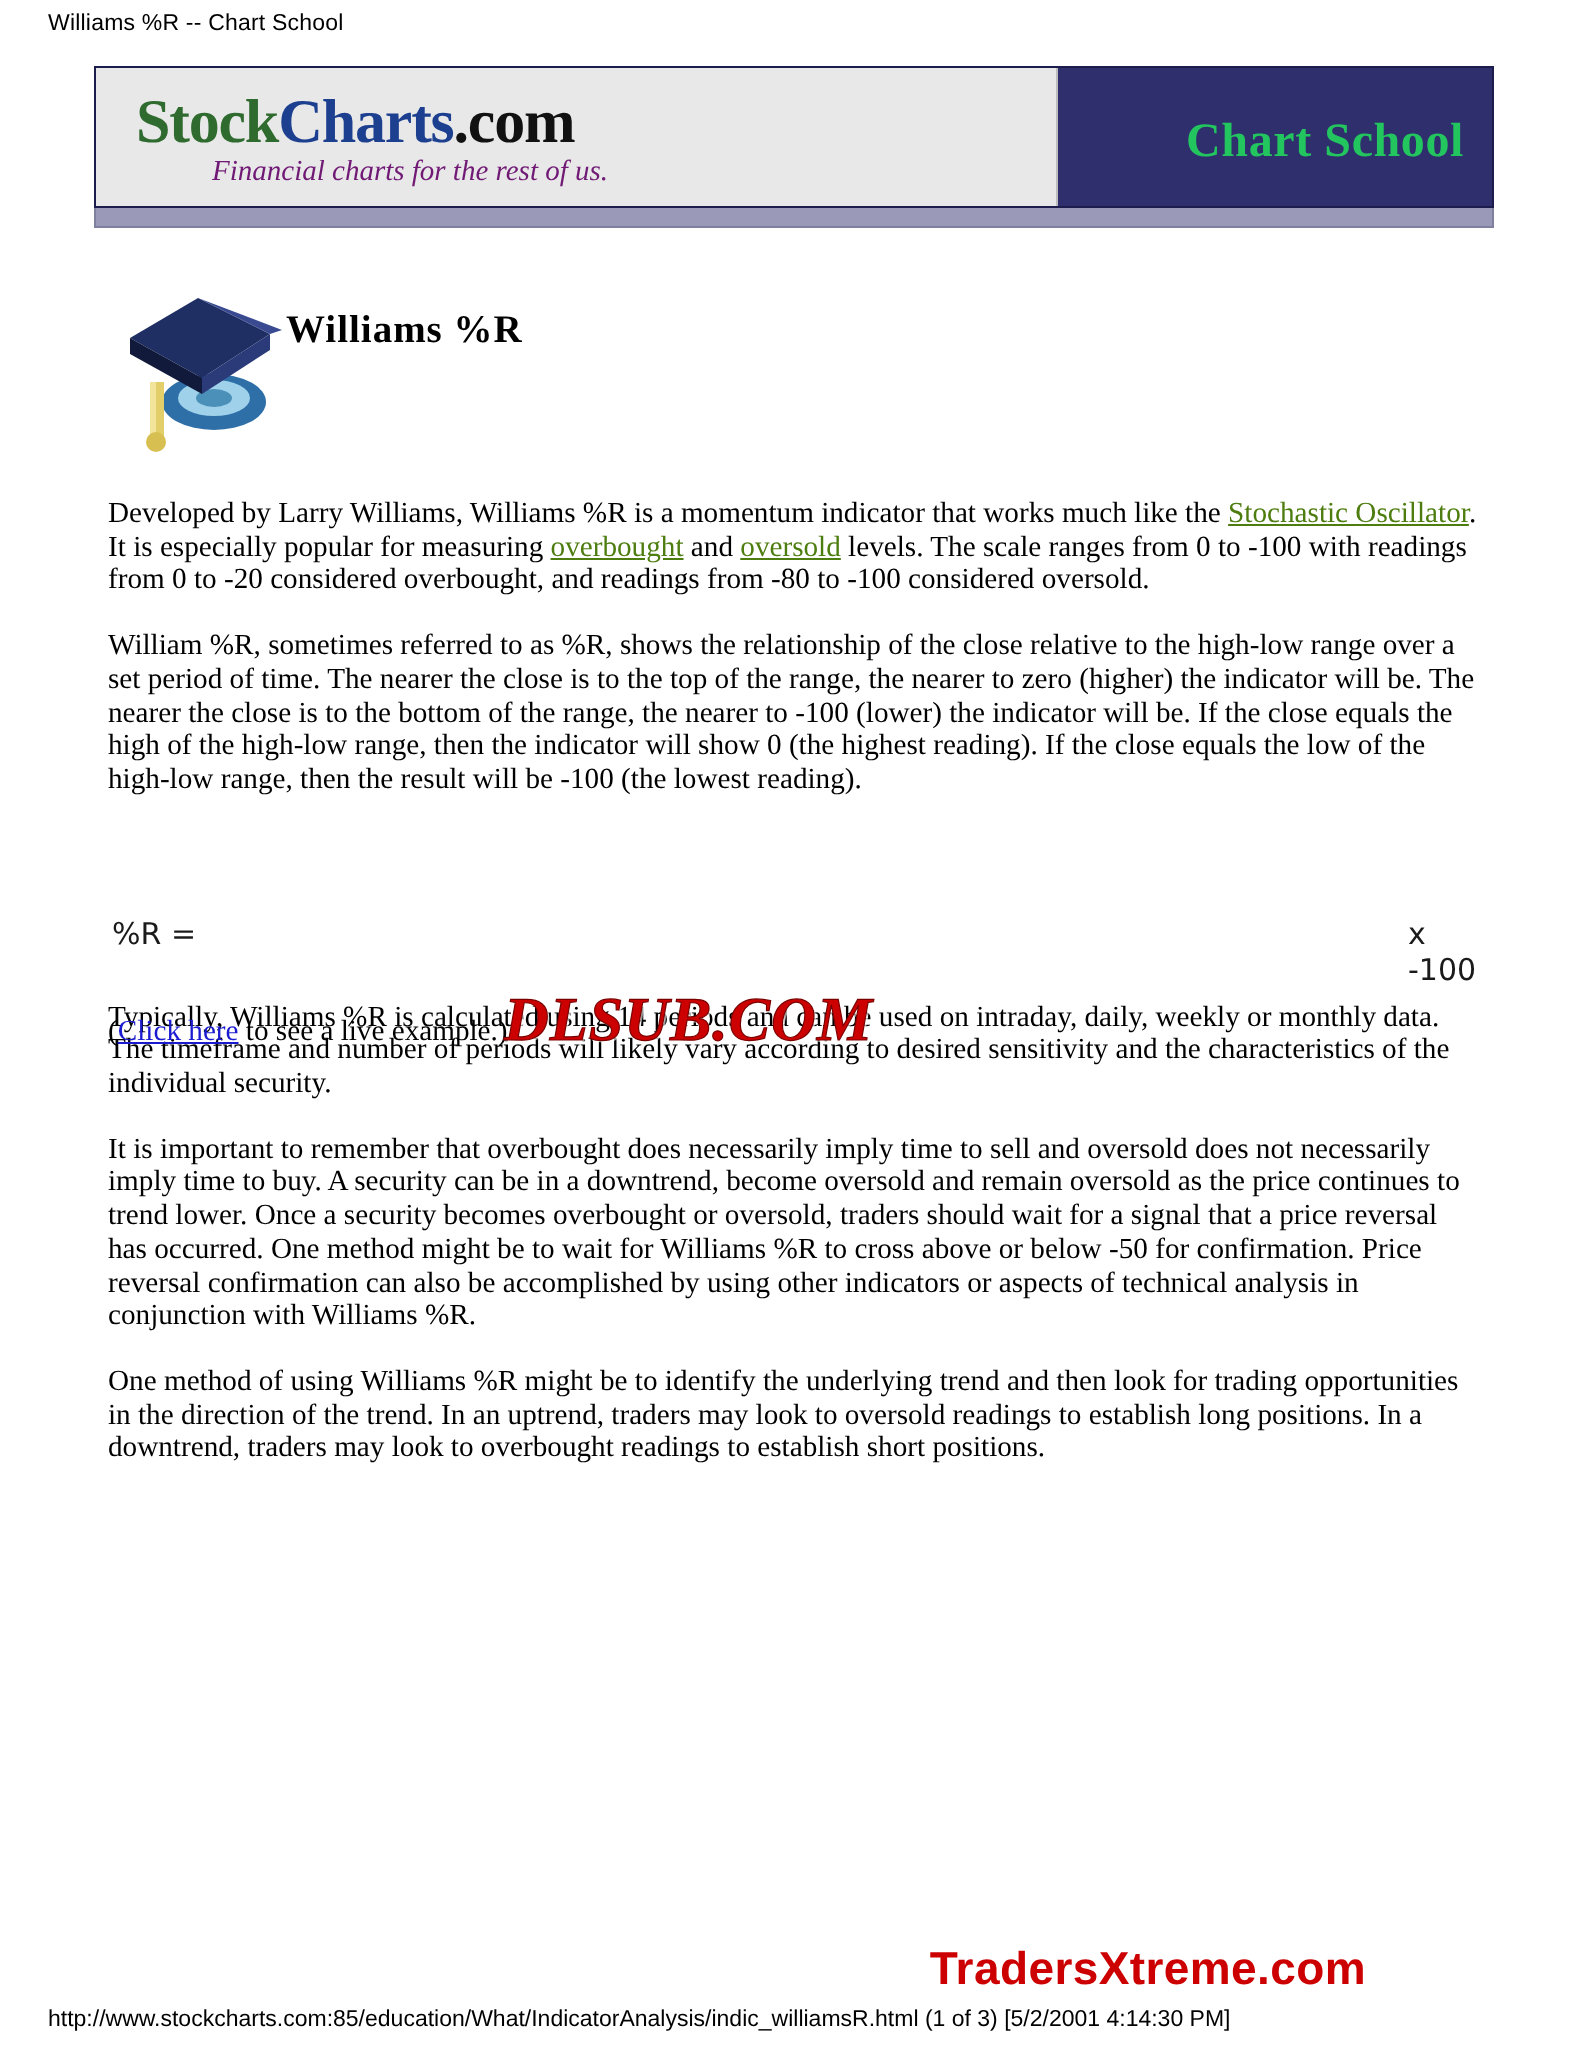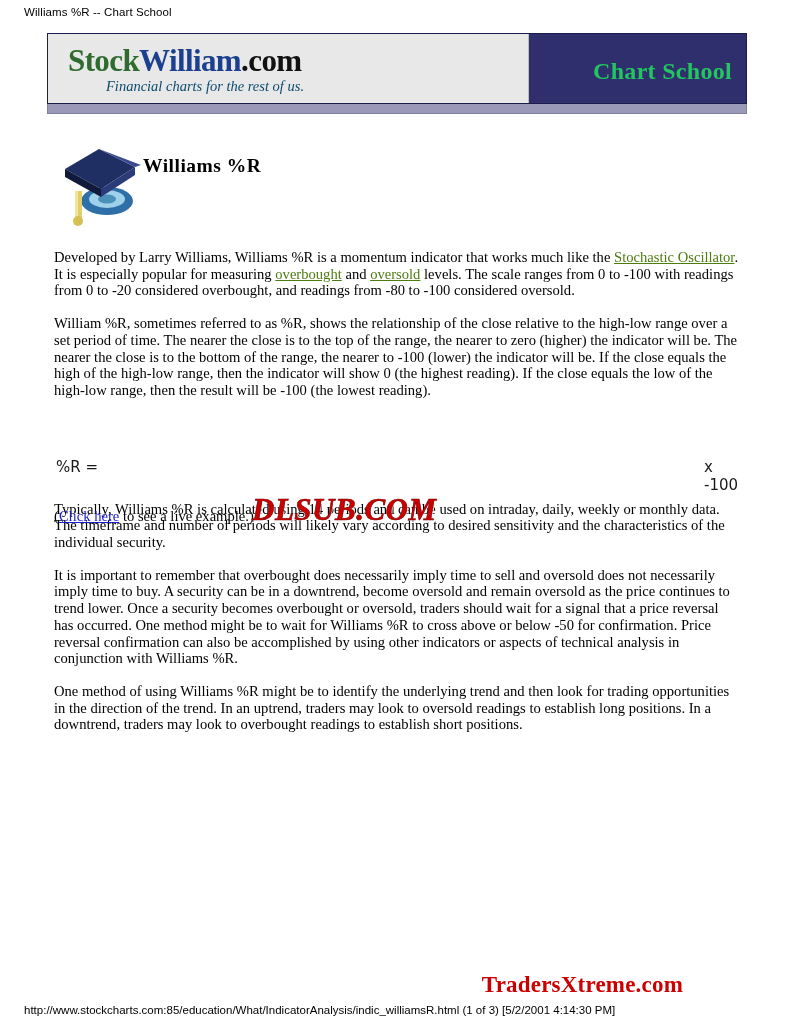--- a/index.html
+++ b/index.html
@@ -62,21 +62,21 @@
     font-size: 31px;
     color: #cc0000;
     letter-spacing: 0.5px;
     -webkit-text-stroke: 0.6px #7a0000;
     text-shadow: 1px 1px 0 rgba(255,255,255,0.6);
   }
   .wm-bottom {
     position: absolute;
     bottom: 26px;
     right: 26px;
-    font-family: Liberation Serif, serif;
+    font-family: Liberation Sans, sans-serif;
     font-weight: bold;
     font-size: 23px;
     color: #cc0000;
     letter-spacing: 0.2px;
     text-shadow: 1px 1px 0 rgba(255,255,255,0.7);
   }
   
   .banner {
     position: absolute;
     top: 33px;
@@ -109,21 +109,21 @@
   .logo .stock { color: #2f6b2f; font-weight: bold; }
   .logo .charts { color: #1c3f8f; font-weight: bold; }
   .logo .dotcom { color: #111111; font-weight: bold; }
   .logo-tag {
     position: absolute;
     top: 44px;
     left: 58px;
     font-family: "Liberation Serif", serif;
     font-style: italic;
     font-size: 14.5px;
-    color: #0c4a6e;
+    color: #701a75;
     white-space: nowrap;
   }
   .banner-right-text {
     position: absolute;
     top: 24px;
     right: 14px;
     font-family: "Liberation Serif", serif;
     font-weight: bold;
     font-size: 24px;
     color: #22c55e;
@@ -238,21 +238,21 @@
 <body>
 
 <div class="page">
 
   <div class="browser-title">Williams %R -- Chart School</div>
 
 
   <div class="banner">
     <div class="banner-left">
       <div class="logo">
-        <span class="stock">Stock</span><span class="charts">William</span><span class="dotcom">.com</span>
+        <span class="stock">Stock</span><span class="charts">Charts</span><span class="dotcom">.com</span>
       </div>
       <div class="logo-tag">Financial charts for the rest of us.</div>
     </div>
     <div class="banner-right-text">Chart School</div>
   </div>
   <div class="banner-stripe"></div>
 
   <div class="grad-icon">
     <svg width="92" height="92" viewBox="0 0 92 92">
       <ellipse cx="52" cy="66" rx="26" ry="14" fill="#2f6fa8"></ellipse>

